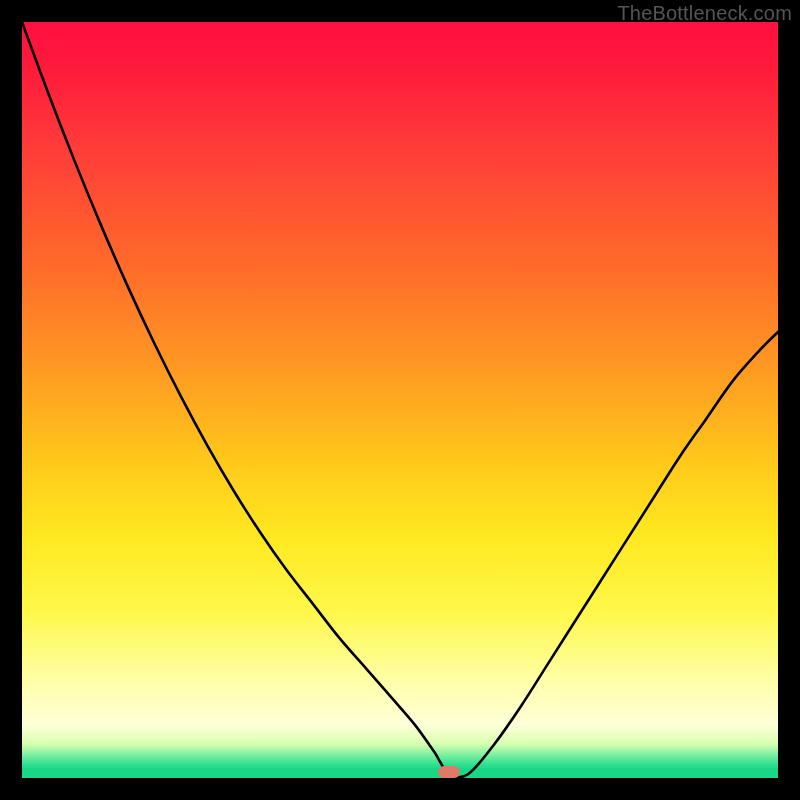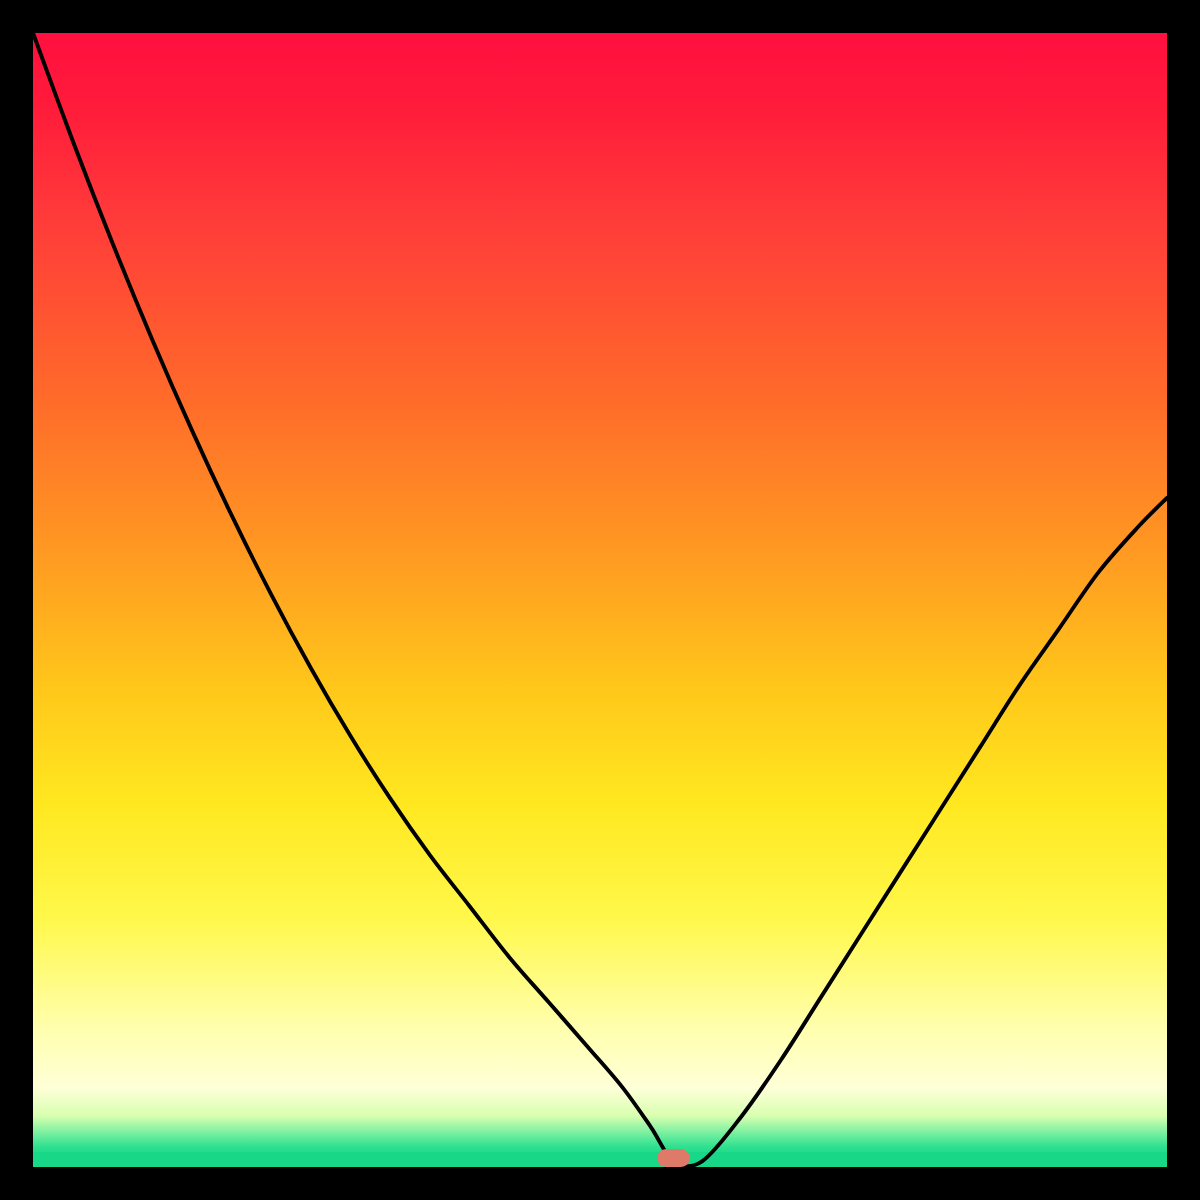--- a/index.html
+++ b/index.html
@@ -76,20 +76,21 @@
     right: 0;
     bottom: 0;
     height: 10px;
     background: #18d888;
   }
 </style>
 </head>
 <body>
 
 <div class="frame">
+  <div class="watermark">TheBottleneck.com</div>
 
   <div class="plot-area">
     <div class="green-floor"></div>
 
     <svg class="curve" viewBox="0 0 756 756" preserveAspectRatio="none">
       <path id="curve-path" fill="none" stroke="#000" stroke-width="2.6" stroke-linejoin="round" stroke-linecap="round" d="M 0.00 0.00 C 4.41 11.97, 17.64 48.51, 26.46 71.82 C 35.28 95.13, 44.10 117.81, 52.92 139.86 C 61.74 161.91, 70.56 183.33, 79.38 204.12 C 88.20 224.91, 97.02 245.07, 105.84 264.60 C 114.66 284.13, 123.48 303.03, 132.30 321.30 C 141.12 339.57, 149.94 357.21, 158.76 374.22 C 167.58 391.23, 176.40 407.61, 185.22 423.36 C 194.04 439.11, 202.86 454.23, 211.68 468.72 C 220.50 483.21, 229.32 497.07, 238.14 510.30 C 246.96 523.53, 255.78 536.13, 264.60 548.10 C 273.42 560.07, 282.24 570.78, 291.06 582.12 C 299.88 593.46, 308.70 605.43, 317.52 616.14 C 326.34 626.85, 335.16 636.30, 343.98 646.38 C 352.80 656.46, 362.25 667.17, 370.44 676.62 C 378.63 686.07, 386.19 694.26, 393.12 703.08 C 400.05 711.90, 406.35 721.35, 412.02 729.54 C 417.69 737.73, 421.47 748.44, 427.14 752.22 C 432.81 756.00, 438.48 757.26, 446.04 752.22 C 453.60 747.18, 463.68 733.32, 472.50 721.98 C 481.32 710.64, 490.14 697.41, 498.96 684.18 C 507.78 670.95, 516.60 656.46, 525.42 642.60 C 534.24 628.74, 543.06 614.88, 551.88 601.02 C 560.70 587.16, 569.52 573.30, 578.34 559.44 C 587.16 545.58, 595.98 531.72, 604.80 517.86 C 613.62 504.00, 622.44 490.14, 631.26 476.28 C 640.08 462.42, 648.90 447.93, 657.72 434.70 C 666.54 421.47, 675.36 409.50, 684.18 396.90 C 693.00 384.30, 701.82 370.44, 710.64 359.10 C 719.46 347.76, 729.54 337.05, 737.10 328.86 C 744.66 320.67, 752.85 313.11, 756.00 309.96"></path>
     </svg>
 
     <div class="marker" id="opt-marker" style="left: 427.14px; top: 749.952px;"></div>
   </div>

